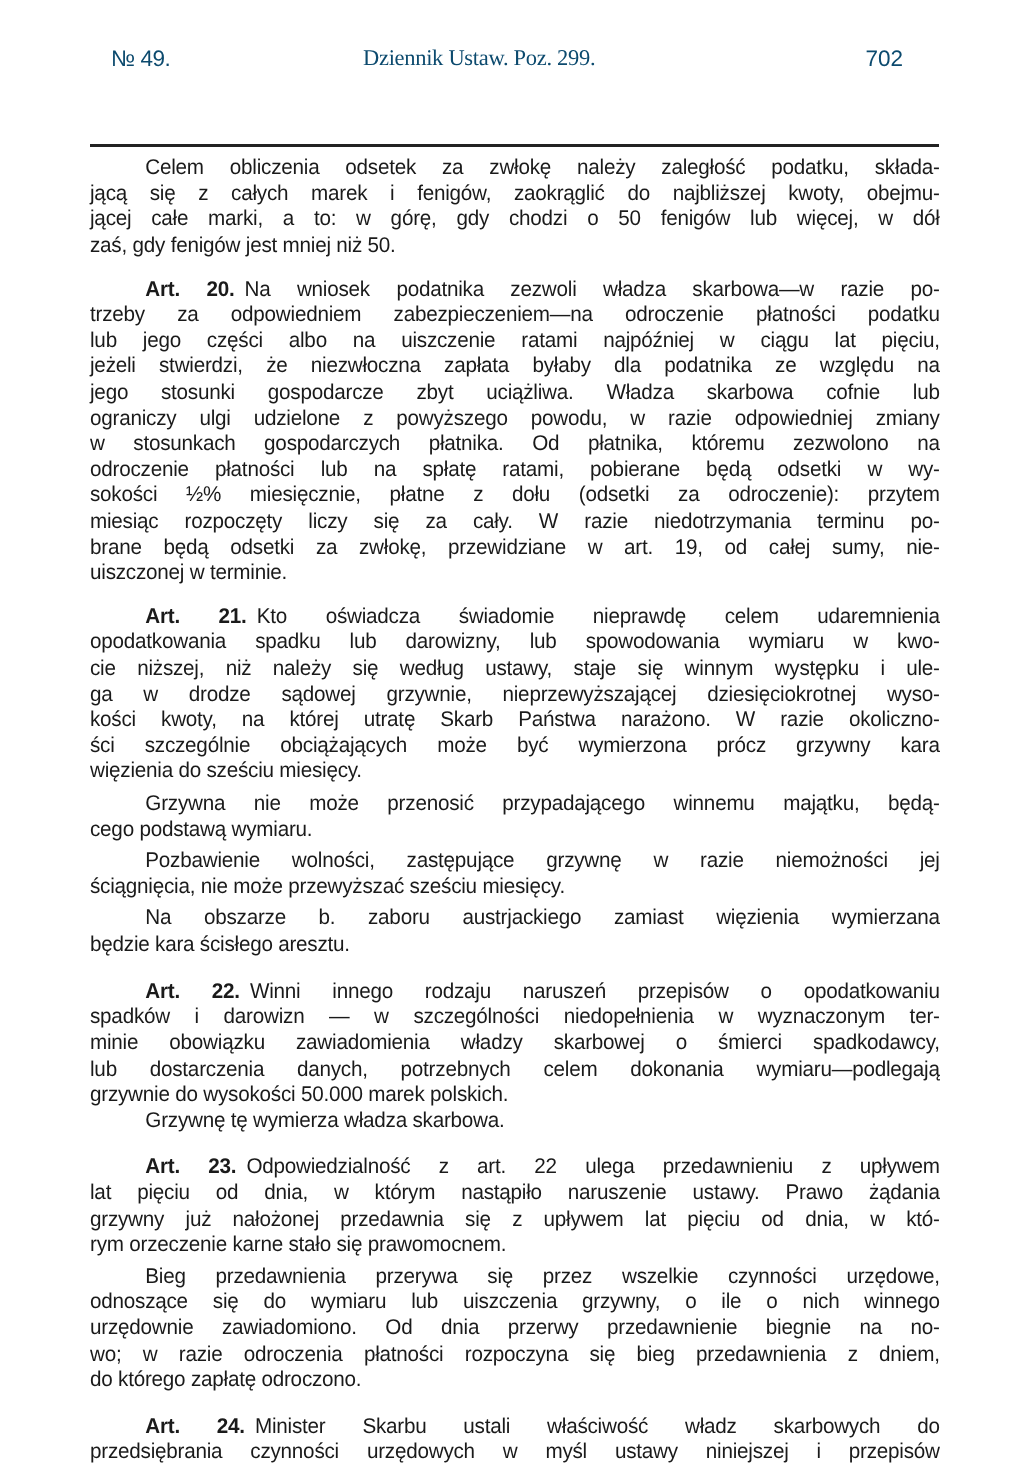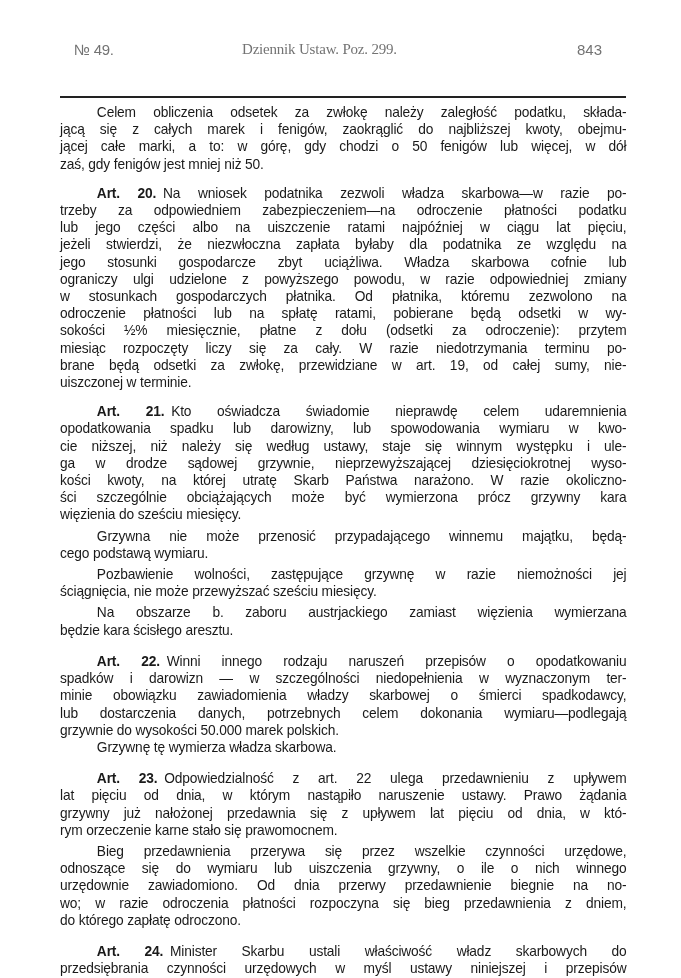--- a/index.html
+++ b/index.html
@@ -1,40 +1,40 @@
 <!DOCTYPE html>
 <html><head>
 <meta charset="utf-8">
 <style>
   html, body { margin: 0; padding: 0; background: #ffffff; }
   body { width: 681px; height: 978px; overflow: hidden; position: relative;
          font-family: "Liberation Sans Narrow", "Liberation Sans", sans-serif; color: #1a1a1a; }
   .page { position: absolute; left: 0; top: 0; width: 681px; height: 978px; }
-  .header { position: absolute; left: 62px; top: 41px; width: 546px; height: 30px;
-            font-family: "Liberation Sans", sans-serif; font-size: 15px; color: #737373; }
+  .header { position: absolute; left: 62px; top: 31px; width: 546px; height: 30px;
+            font-family: "Liberation Sans", sans-serif; font-size: 15px; color: #0c4a6e; }
   .header .num { position: absolute; left: 12px; top: 0; letter-spacing: -0.3px; }
   .header .title { position: absolute; left: 180px; top: 0; letter-spacing: -0.2px; font-family: Liberation Serif, serif; }
   .header .pg { position: absolute; right: 6px; top: 0; }
   .rule { position: absolute; left: 60px; top: 96px; width: 566px; height: 2px; background: #222; }
   .body { position: absolute; left: 60px; top: 104px; width: 566px; }
   .para { margin: 0; font-size: 14.2px; line-height: 17.2px; text-align: justify;
           letter-spacing: -0.15px; transform: scaleX(0.97); transform-origin: left top; width: 584px; }
   .line { display: block; white-space: nowrap; text-align-last: justify; text-align: justify; }
   .line.last { text-align-last: left; }
   .indent { padding-left: 38px; }
   .art { font-weight: bold; }
 </style>
 </head>
 <body>
 
 <div class="page">
   <div class="header">
     <span class="num">№ 49.</span>
     <span class="title">Dziennik Ustaw. Poz. 299.</span>
-    <span class="pg">843</span>
+    <span class="pg">702</span>
   </div>
   <div class="rule"></div>
 
   <div class="body" id="body">
       <div class="para">
         <span class="line indent"><span>Celem obliczenia odsetek za zwłokę należy zaległość podatku, składa-</span></span>
         <span class="line"><span>jącą się z całych marek i fenigów, zaokrąglić do najbliższej kwoty, obejmu-</span></span>
         <span class="line"><span>jącej całe marki, a to: w górę, gdy chodzi o 50 fenigów lub więcej, w dół</span></span>
         <span class="line last"><span>zaś, gdy fenigów jest mniej niż 50.</span></span>
       </div>

